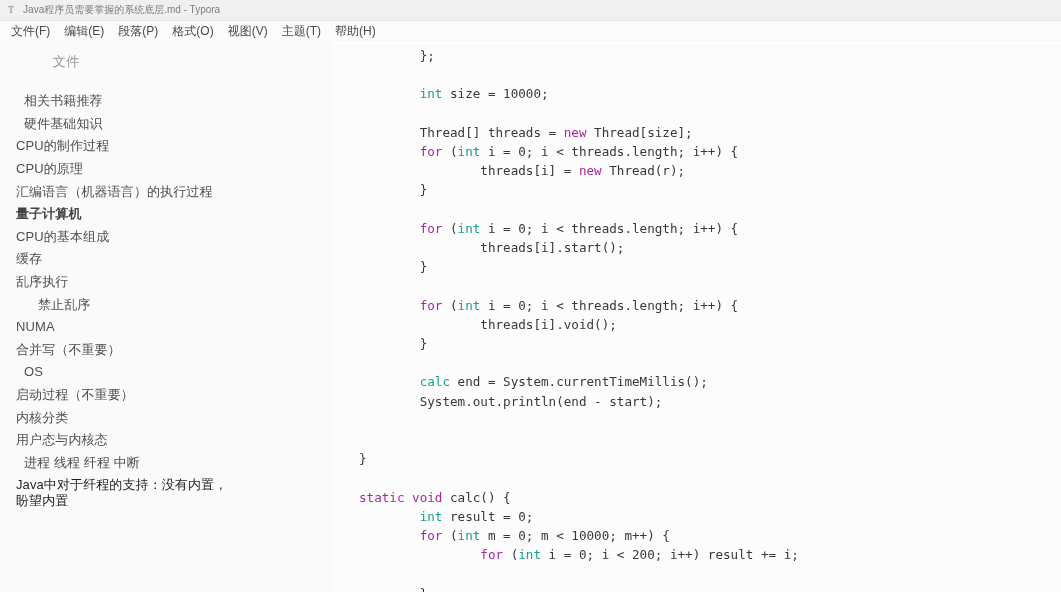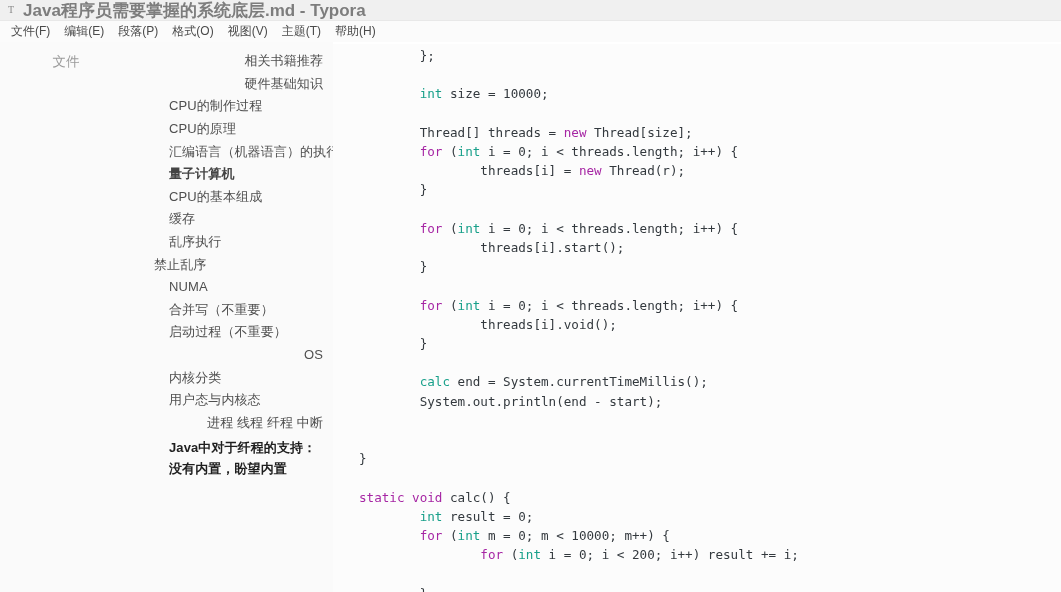--- a/index.html
+++ b/index.html
@@ -35,25 +35,24 @@
     box-sizing: border-box;
   }
   .titlebar .app-icon {
     font-size: 10px;
     color: #8a8a8a;
     margin-right: 9px;
     font-family: "Liberation Serif", serif;
     line-height: 1;
   }
   .titlebar .title-text {
-    font-size: 17px;
+    font-size: 10px;
     color: #7d7d7d;
     white-space: nowrap;
     letter-spacing: 0px;
-    font-weight: bold;
   }
 
   
   .menubar {
     height: 21px;
     min-height: 21px;
     background: #fbfbfb;
     display: flex;
     align-items: center;
     padding-left: 4px;
@@ -75,21 +74,21 @@
     min-height: 0;
     background: #ffffff;
   }
 
   
   .sidebar {
     width: 333px;
     min-width: 333px;
     background: #fafafa;
     display: flex;
-    flex-direction: row;
+    flex-direction: column;
     box-sizing: border-box;
     position: relative;
     overflow: hidden;
   }
   .sidebar-tabs {
     display: flex;
     height: 40px;
     min-height: 40px;
     align-items: center;
     padding-top: 6px;
@@ -128,33 +127,33 @@
   }
   .outline-item {
     font-size: 13px;
     color: #4f4f4f;
     line-height: 18px;
     padding: 2.3px 10px 2.3px 10px;
     white-space: nowrap;
     cursor: pointer;
     letter-spacing: 0.1px;
   }
-  .outline-item.lvl-1 { padding-left: 10px; text-align: right; }
-  .outline-item.lvl-2 { padding-left: 37px; }
-  .outline-item.lvl-3 { padding-left: 22px; }
+  .outline-item.lvl-1 { padding-left: 24px; }
+  .outline-item.lvl-2 { padding-left: 16px; }
+  .outline-item.lvl-3 { padding-left: 38px; }
   .outline-item.italic {
     font-weight: bold;
     color: #444;
   }
   .outline-item.bold {
-    font-weight: bold;
+    font-weight: normal;
     color: #1f1f1f;
     white-space: normal;
     max-width: 222px;
-    line-height: 21px;
+    line-height: 16px;
     padding-top: 3px;
   }
 
   
   .editor {
     flex: 1;
     background: #ffffff;
     overflow: hidden;
     position: relative;
     padding-top: 2px;
@@ -208,22 +207,22 @@
           <div class="outline-item lvl-2">CPU的制作过程</div>
           <div class="outline-item lvl-2">CPU的原理</div>
           <div class="outline-item lvl-2">汇编语言（机器语言）的执行过程</div>
           <div class="outline-item lvl-2 italic">量子计算机</div>
           <div class="outline-item lvl-2">CPU的基本组成</div>
           <div class="outline-item lvl-2">缓存</div>
           <div class="outline-item lvl-2">乱序执行</div>
           <div class="outline-item lvl-3">禁止乱序</div>
           <div class="outline-item lvl-2">NUMA</div>
           <div class="outline-item lvl-2">合并写（不重要）</div>
+          <div class="outline-item lvl-1">OS</div>
           <div class="outline-item lvl-2">启动过程（不重要）</div>
-          <div class="outline-item lvl-1">OS</div>
           <div class="outline-item lvl-2">内核分类</div>
           <div class="outline-item lvl-2">用户态与内核态</div>
           <div class="outline-item lvl-1">进程 线程 纤程 中断</div>
           <div class="outline-item lvl-2 bold">Java中对于纤程的支持：没有内置，盼望内置</div>
         </div>
     </div>
 
     <div class="editor">
       <pre class="code-block" id="code-block"><span><span>        </span><span>};</span>
 </span><span>

